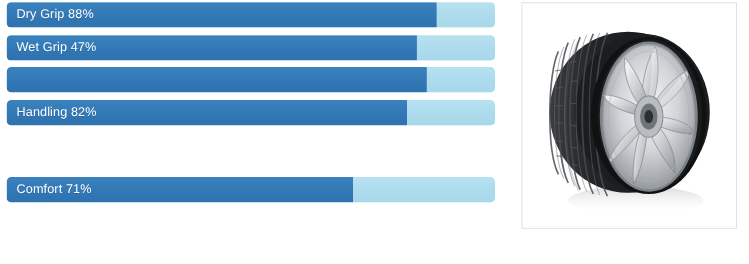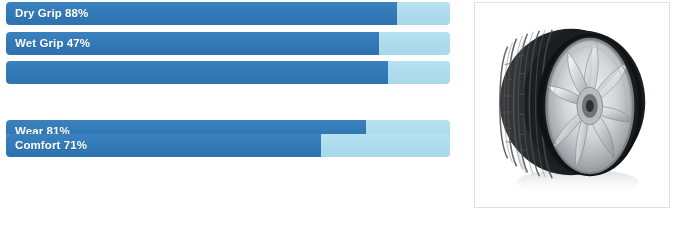--- a/index.html
+++ b/index.html
@@ -59,21 +59,20 @@
     position: absolute;
     left: 9px;
     top: 0;
     height: 38px;
     line-height: 23px;
     font-size: 11.5px;
     color: #ffffff;
     white-space: nowrap;
     letter-spacing: 0.1px;
     text-shadow: 0 1px 0 rgba(0,0,0,0.12);
-    font-weight: bold;
   }
 
   
   .image-panel {
     position: absolute;
     left: 474px;
     top: 2px;
     width: 196px;
     height: 206px;
     border: 1px solid #e2e2e2;
@@ -106,29 +105,29 @@
       </div>
       <span class="bar-label">Wet Grip 47%</span>
     </div>
 
     <div class="bar-row" style="top:61px;">
       <div class="bar-track">
         <div class="bar-fill" style="width:86%;"></div>
       </div>
     </div>
 
-
-    <div class="bar-row" style="top:120px;">
-      <div class="bar-track">
-        <div class="bar-fill" style="width:81%;"></div>
-      </div>
-      <span class="bar-label">Wear 81%</span>
-    </div>
-
-    <div class="bar-row" style="top:134px;">
+    <div class="bar-row" style="top:90.5px;">
+      <div class="bar-track">
+        <div class="bar-fill" style="width:82%;"></div>
+      </div>
+      <span class="bar-label">Handling 82%</span>
+    </div>
+
+
+    <div class="bar-row" style="top:161px;">
       <div class="bar-track">
         <div class="bar-fill" style="width:71%;"></div>
       </div>
       <span class="bar-label">Comfort 71%</span>
     </div>
 
 
   </div>
 
   <div class="image-panel">

